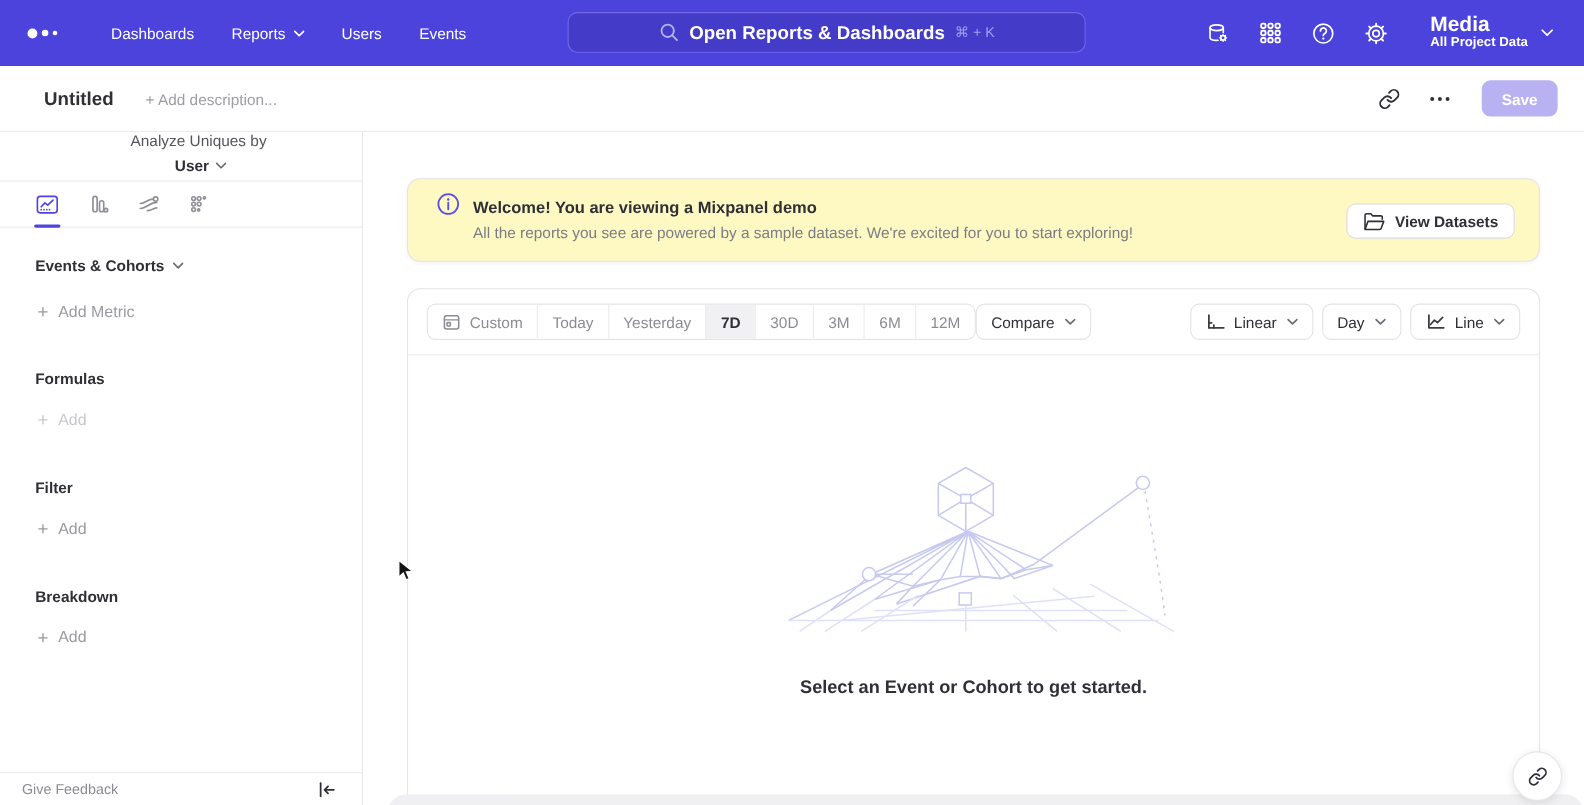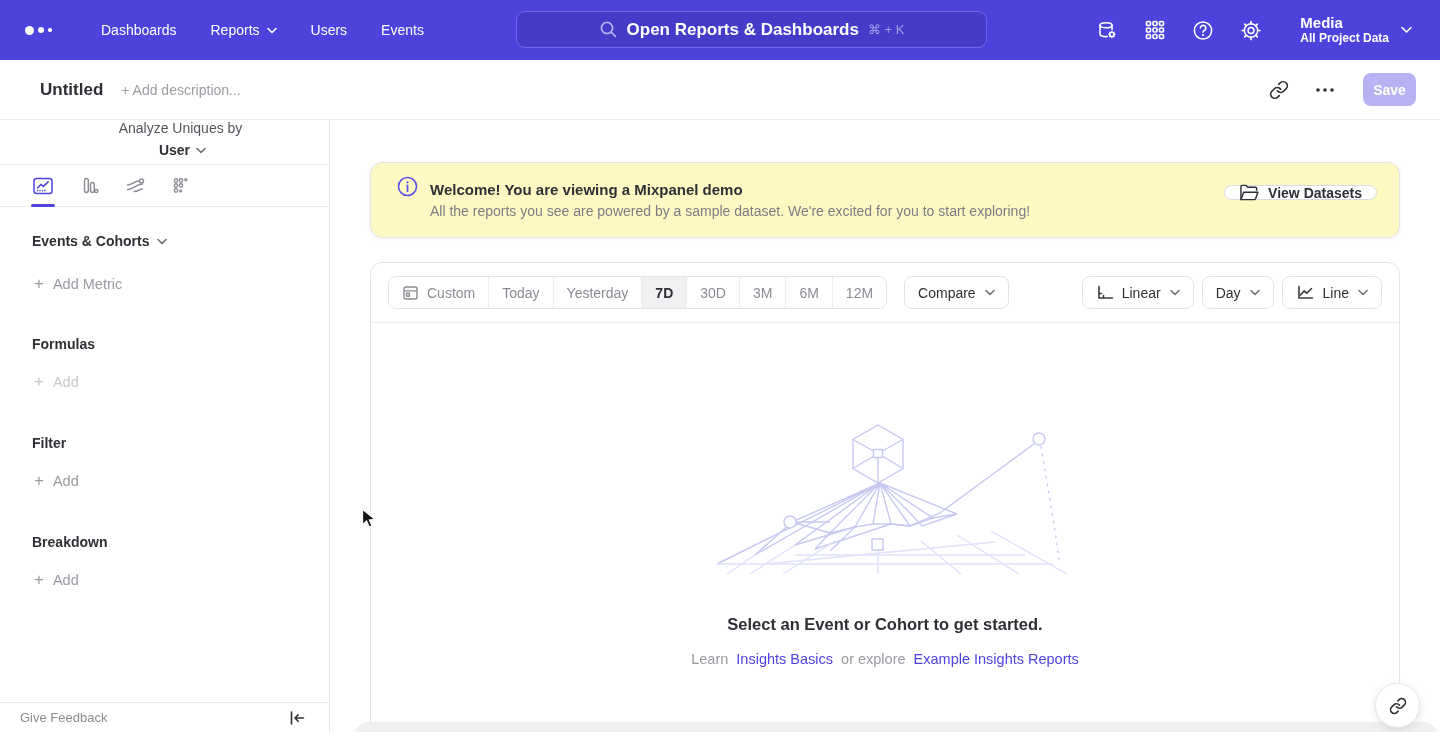--- a/index.html
+++ b/index.html
@@ -18,31 +18,31 @@
   .nav-items { display:flex; align-items:center; gap:34px; margin-left:42px; }
   .nav-item { color:#fff; font-size:14px; font-weight:500; cursor:pointer; display:flex; align-items:center; gap:7px; }
   .search-box { position:absolute; left:516px; top:11px; width:471px; height:37px; background:#443bc9;
     border:1px solid #6f66e8; border-radius:9px; display:flex; align-items:center; justify-content:center;
     gap:9px; cursor:pointer; }
   .search-box .label { color:#fff; font-size:17px; font-weight:600; }
   .search-box .shortcut { color:#a39df0; font-size:13px; }
   .nav-right { position:absolute; right:0; top:0; height:60px; display:flex; align-items:center; gap:26px; padding-right:28px; }
   .nav-icon { width:22px; height:22px; display:flex; align-items:center; justify-content:center; cursor:pointer; }
   .project-switcher { display:flex; align-items:center; gap:12px; cursor:pointer; margin-left:12px; }
-  .project-name { color:#fff; font-size:15px; font-weight:700; line-height:17px; }
+  .project-name { color:#fff; font-size:19px; font-weight:700; line-height:17px; }
   .project-scope { color:#fff; font-size:12px; font-weight:600; line-height:15px; }
 
   
   .report-bar { position:absolute; top:60px; left:0; width:1440px; height:60px; background:#fff;
-    border-bottom:1px solid #ebebee; display:flex; align-items:center; }
+    border-bottom:1px solid #ebebee; display:flex; align-items:center;gap:11px; }
   .report-title { margin-left:40px; font-size:17px; font-weight:600; color:#2f2f36; }
   .report-desc { margin-left:18px; font-size:14px; color:#9d9da4; cursor:text; }
   .report-actions { position:absolute; right:24px; display:flex; align-items:center; gap:18px; }
   .icon-btn { width:28px; height:28px; display:flex; align-items:center; justify-content:center; cursor:pointer; border-radius:6px; }
-  .save-btn { width:53px; height:33px; border:none; border-radius:8px; background:#b8b2f2; color:#fff;
+  .save-btn { width:69px; height:33px; border:none; border-radius:8px; background:#b8b2f2; color:#fff;
     font-size:14px; font-weight:600; font-family:inherit; margin-left:6px; }
 
   
   .sidebar { position:absolute; top:120px; left:0; width:330px; height:612px; background:#fff;
     border-right:1px solid #e7e7ea; }
   .analyze-row { height:45px; display:flex; align-items:center; padding-left:32px; gap:6px;
     border-bottom:1px solid #ebebee; font-size:14px;flex-direction:column; }
   .analyze-label { color:#55555d; }
   .analyze-value { color:#2f2f36; font-weight:600; margin-left:4px; display:flex; align-items:center; gap:6px; cursor:pointer; }
   .tabs-row { height:42px; display:flex; align-items:stretch; padding-left:20px; border-bottom:1px solid #ebebee; }
@@ -61,29 +61,29 @@
   .collapse-btn { cursor:pointer; display:flex; align-items:center; }
 
   
   .main { position:absolute; top:120px; left:330px; width:1110px; height:612px; background:#fff; overflow:hidden; }
 
   .banner { position:absolute; left:40px; top:42px; width:1030px; height:76px; border:1px solid #e4e4e8;
     border-radius:12px; box-shadow:0 1px 4px rgba(40,40,60,.06); display:flex; align-items:center; background:#fef9c3; }
   .banner-icon { margin:0 12px 24px 26px; }
   .banner-text .b-title { font-size:15px; font-weight:700; color:#2f2f36; margin-bottom:5px; }
   .banner-text .b-sub { font-size:14px; color:#7c7c84; }
-  .datasets-btn { position:absolute; right:22px; top:22px; height:15px; display:flex; align-items:center; gap:9px;
+  .datasets-btn { position:absolute; right:22px; top:22px; height:32px; display:flex; align-items:center; gap:9px;
     padding:0 14px; border:1px solid #dcdce0; border-radius:8px; background:#fff; cursor:pointer;
     font-size:14px; font-weight:600; color:#2f2f36; font-family:inherit; }
 
   .chart-card { position:absolute; left:40px; top:142px; width:1030px; height:620px;
     border:1px solid #e4e4e8; border-radius:12px; background:#fff; }
   .controls-row { height:60px; display:flex; align-items:center; justify-content:space-between;
     padding:0 17px; border-bottom:1px solid #ededf0; }
-  .controls-left { display:flex; align-items:flex-start; gap:17px; }
+  .controls-left { display:flex; align-items:flex-start; gap:0; }
   .segmented { display:flex; align-items:stretch; height:33px; border:1px solid #e3e3e7; border-radius:8px; overflow:hidden; }
   .seg { display:flex; align-items:center; gap:8px; padding:0 13px; font-size:14px; color:#8b8b93;
     background:#fff; border:none; border-left:1px solid #ececef; cursor:pointer; font-family:inherit; white-space:nowrap; }
   .seg:first-child { border-left:none; }
   .seg.selected { background:#f1f1f3; color:#2f2f36; font-weight:600; }
   .ctl-btn { display:flex; align-items:center; gap:8px; height:33px; padding:0 13px; background:#fff;
     border:1px solid #e3e3e7; border-radius:8px; font-size:14px; color:#2f2f36; font-weight:500;
     cursor:pointer; font-family:inherit; white-space:nowrap; }
   .controls-right { display:flex; align-items:center; gap:8px;padding-left:20px; }
   .chev { margin-left:1px; }
@@ -415,26 +415,20 @@
             <path d="M346 24c4 24 14 80 18 112" stroke-dasharray="1.5 6" stroke-linecap="round"></path>
           </g>
           <g stroke="#dfe1f8" stroke-width="1.4">
 
             <path d="M22 141h336M60 132l-28 19M100 122l-45 29M140 118l-52 33M183 116v35M226 118l40 33M262 112l62 39M296 108l76 43M100 132h230"></path>
             <path d="M70 141l230-22"></path>
           </g>
           <rect x="177" y="116" width="11" height="11" fill="#fff" stroke="#c7c9f0" stroke-width="1.4"></rect>
         </svg>
         <div class="empty-title">Select an Event or Cohort to get started.</div>
-        <div class="empty-links">
-          <span>Learn</span>
-          <a>Insights Basics</a>
-          <span>or explore</span>
-          <a>Example Insights Reports</a>
-        </div>
       </div>
     </div>
 
     <div class="bottom-panel"></div>
 
     <div class="float-link-btn">
       <svg width="18" height="18" viewBox="0 0 24 24" fill="none" stroke="#2f2f36" stroke-width="2.1" stroke-linecap="round" stroke-linejoin="round">
           <path d="M10 13a5 5 0 0 0 7.54.54l3-3a5 5 0 0 0-7.07-7.07l-1.72 1.71"></path>
           <path d="M14 11a5 5 0 0 0-7.54-.54l-3 3a5 5 0 0 0 7.07 7.07l1.71-1.71"></path>
         </svg>

